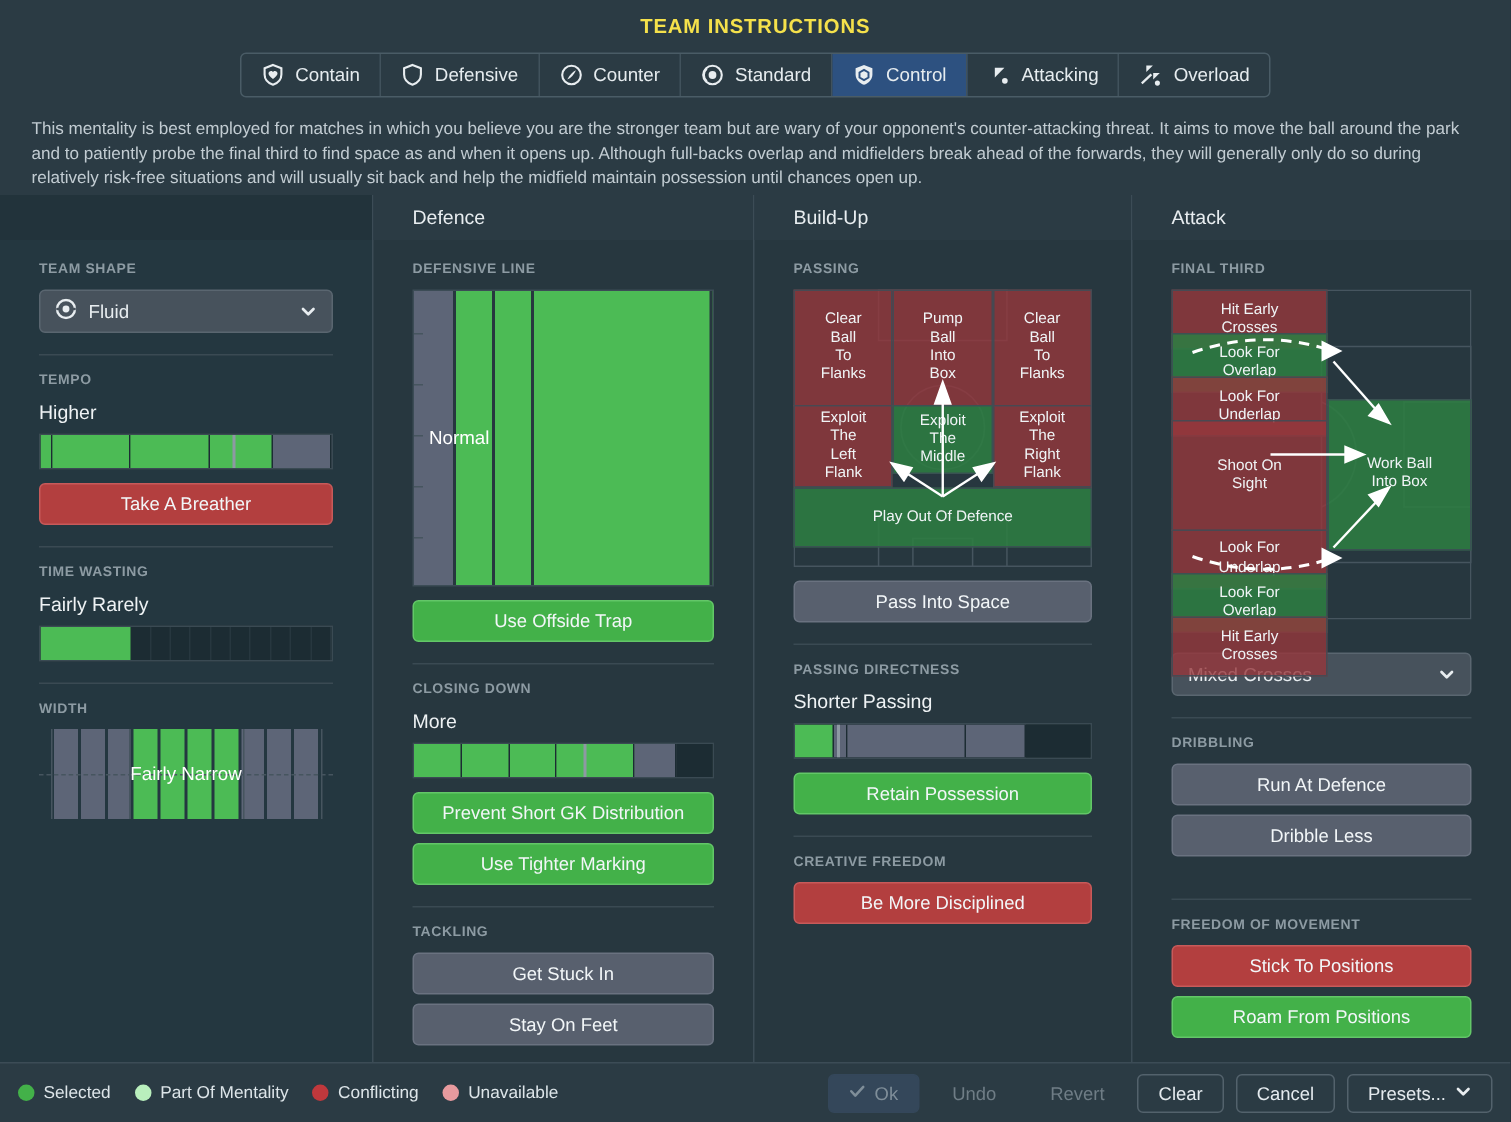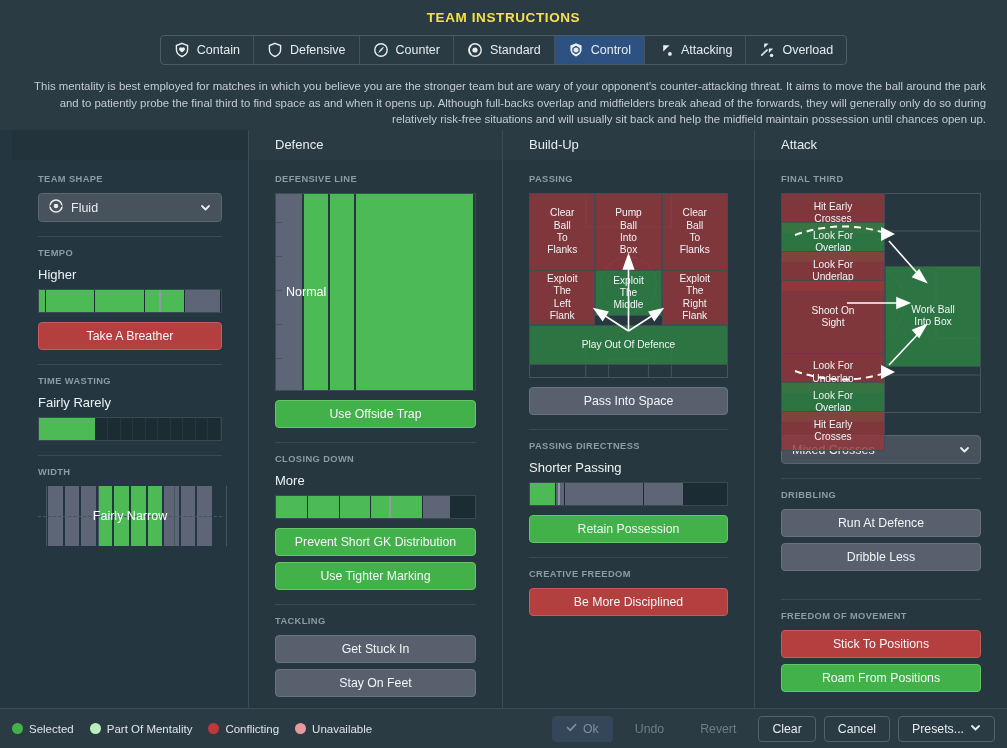--- a/index.html
+++ b/index.html
@@ -49,36 +49,36 @@
     cursor: pointer;
     white-space: nowrap;
   }
   .mtab:last-child { border-right: none; }
   .mtab.selected { background: #2d5180; }
   .mtab svg { display: block; }
 
   #mentality-desc {
     margin: 13px auto 0;
     width: 965px;
-    text-align: right;
+    text-align: left;
     font-size: 11.4px;
     line-height: 1.45;
     color: #c2ccd2;
   }
 
   
   #columns {
     position: absolute;
     top: 130px; left: 0; right: 0; bottom: 38px;
     display: flex;
   }
   .col {
     position: relative;
   }
-  .col-left   { width: 248px; background: #243740; padding-left: 12px; }
+  .col-left   { width: 248px; background: #243740; }
   .col-def    { width: 254px; background: #27373f; }
   .col-build  { width: 252px; background: #27373f; }
   .col-attack { width: 253px; background: #27373f; }
   .col + .col { border-left: 1px solid #3c4c56; }
 
   .col-head {
     height: 30px;
     line-height: 30px;
     padding-left: 26px;
     font-size: 13px;

